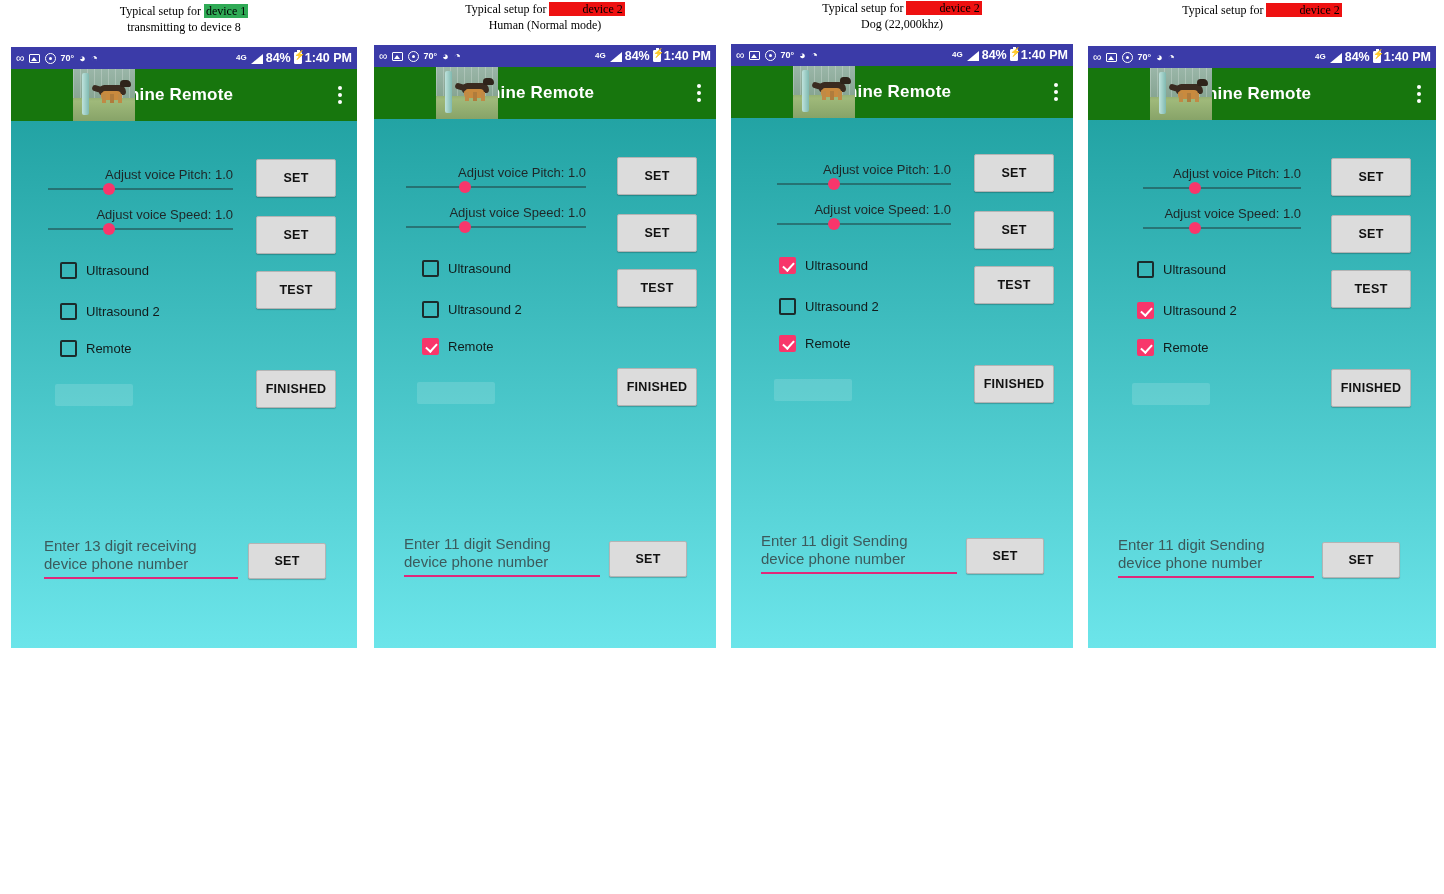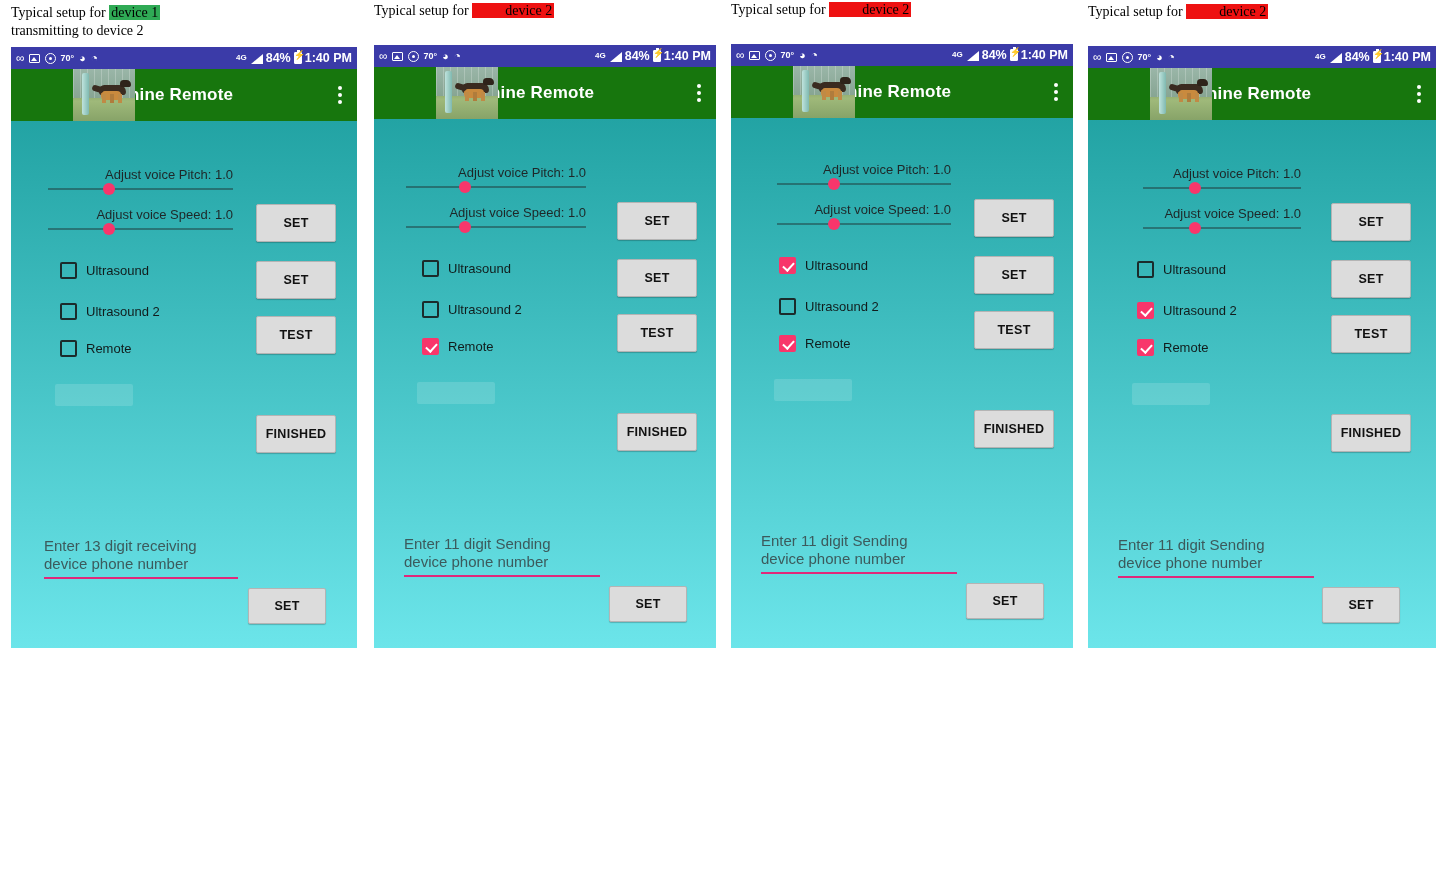--- a/index.html
+++ b/index.html
@@ -4,21 +4,21 @@
 <style>
   html,body{margin:0;padding:0;}
   body{
     width:1444px;height:894px;background:#ffffff;
     font-family:"Liberation Sans",sans-serif;
     overflow:hidden;position:relative;
   }
   .board{position:relative;width:1444px;height:894px;}
   .caption{
     font-family:"Liberation Serif",serif;
-    font-size:14px;color:#000;
+    font-size:12px;color:#000;text-align:center;
     line-height:1.32;white-space:nowrap;
   }
   .caption .hl{padding:0 2px;color:#000;}
   .caption .hl.green{background:#2faa55;}
   .caption .hl.red{background:#ee1111;padding-left:33px;}
   .caption .l2{display:block;}
 
   .phone{position:relative;overflow:hidden;background:#3dc3c8;}
 
   
@@ -131,37 +131,36 @@
     border:solid #fff;border-width:0 2px 2px 0;transform:rotate(42deg);
   }
   .cblabel{color:#111c1c;font-size:13px;white-space:nowrap;}
 
   .btn{
     position:absolute;background:#dcdcdc;border:1px solid #b4b4b4;
     border-radius:2px;color:#111;font-size:12.5px;font-weight:bold;
     display:flex;align-items:center;justify-content:center;
     box-shadow:0 1px 1px rgba(0,0,0,.22);box-sizing:border-box;
     letter-spacing:.3px;
-    margin-top:45px;
   }
 
   .ghostbox{position:absolute;background:rgba(255,255,255,.14);border-radius:2px;}
 
   .inputwrap{position:absolute;}
   .inp-text{
     color:#3c5a5c;font-size:15px;line-height:1.22;
     white-space:pre-line;
   }
   .inp-line{height:2px;background:#e0297a;margin-top:3px;}
 </style>
 </head>
 <body>
 
 <div class="board">
-    <div class="caption" style="left: 11px; top: 4px; width: 346px; position: absolute;"><span>Typical setup for </span><span class="hl green">device 1</span><span class="l2">transmitting to device 2</span></div>
+    <div class="caption" style="left: 11px; top: 4px; width: 346px; position: absolute;"><span>Typical setup for </span><span class="hl green">device 1</span><span class="l2">transmitting to device 8</span></div>
     <div class="phone" style="position: absolute; left: 11px; top: 47px; width: 346px; height: 601px; background: linear-gradient(rgb(24, 154, 154) 0%, rgb(108, 229, 234) 100%);">
       <div class="statusbar">
         <div class="sb-left">
           <span class="sb-ico vm">∞</span>
           <span class="sb-ico box"></span>
           <span class="sb-ico circ"></span>
           <span class="sb-temp">70°</span>
           <span class="sb-ico" style="font-size: 11px;">◕</span>
           <span class="sb-ico" style="font-size: 12px;">◔</span>
         </div>
@@ -222,21 +221,21 @@
       <div class="btn" style="left: 245px; top: 224px; width: 80px; height: 38px;">TEST</div>
       <div class="btn" style="left: 245px; top: 323px; width: 80px; height: 38px;">FINISHED</div>
       <div class="ghostbox" style="left: 44px; top: 337px; width: 78px; height: 22px;"></div>
       <div class="inputwrap" style="left: 33px; top: 490px; width: 194px;">
         <div class="inp-text">Enter 13 digit receiving
 device phone number</div>
         <div class="inp-line"></div>
       </div>
       <div class="btn" style="left: 237px; top: 496px; width: 78px; height: 36px;">SET</div>
     </div>
-    <div class="caption" style="left: 374px; top: 2px; width: 342px; position: absolute;"><span>Typical setup for </span><span class="hl red">device 2</span></div>
+    <div class="caption" style="left: 374px; top: 2px; width: 342px; position: absolute;"><span>Typical setup for </span><span class="hl red">device 2</span><span class="l2">Human (Normal mode)</span></div>
     <div class="phone" style="position: absolute; left: 374px; top: 45px; width: 342px; height: 603px; background: linear-gradient(rgb(24, 154, 154) 0%, rgb(108, 229, 234) 100%);">
       <div class="statusbar">
         <div class="sb-left">
           <span class="sb-ico vm">∞</span>
           <span class="sb-ico box"></span>
           <span class="sb-ico circ"></span>
           <span class="sb-temp">70°</span>
           <span class="sb-ico" style="font-size: 11px;">◕</span>
           <span class="sb-ico" style="font-size: 12px;">◔</span>
         </div>
@@ -297,21 +296,21 @@
       <div class="btn" style="left: 243px; top: 224px; width: 80px; height: 38px;">TEST</div>
       <div class="btn" style="left: 243px; top: 323px; width: 80px; height: 38px;">FINISHED</div>
       <div class="ghostbox" style="left: 43px; top: 337px; width: 78px; height: 22px;"></div>
       <div class="inputwrap" style="left: 30px; top: 490px; width: 196px;">
         <div class="inp-text">Enter 11 digit Sending
 device phone number</div>
         <div class="inp-line"></div>
       </div>
       <div class="btn" style="left: 235px; top: 496px; width: 78px; height: 36px;">SET</div>
     </div>
-    <div class="caption" style="left: 731px; top: 1px; width: 342px; position: absolute;"><span>Typical setup for </span><span class="hl red">device 2</span></div>
+    <div class="caption" style="left: 731px; top: 1px; width: 342px; position: absolute;"><span>Typical setup for </span><span class="hl red">device 2</span><span class="l2">Dog (22,000khz)</span></div>
     <div class="phone" style="position: absolute; left: 731px; top: 44px; width: 342px; height: 604px; background: linear-gradient(rgb(24, 154, 154) 0%, rgb(108, 229, 234) 100%);">
       <div class="statusbar">
         <div class="sb-left">
           <span class="sb-ico vm">∞</span>
           <span class="sb-ico box"></span>
           <span class="sb-ico circ"></span>
           <span class="sb-temp">70°</span>
           <span class="sb-ico" style="font-size: 11px;">◕</span>
           <span class="sb-ico" style="font-size: 12px;">◔</span>
         </div>

